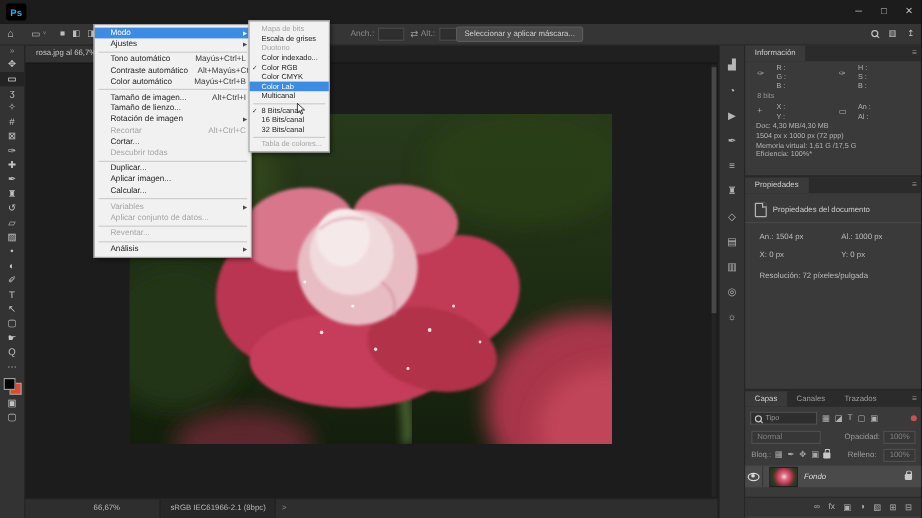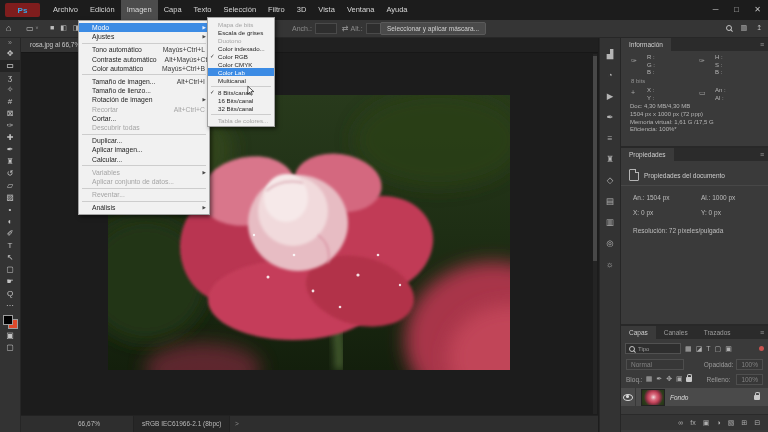--- a/index.html
+++ b/index.html
@@ -1,21 +1,21 @@
 <!DOCTYPE html>
 <html><head>
 <meta charset="utf-8">
 <style>
   html,body{margin:0;padding:0;background:#000;}
   .app{position:relative;width:768px;height:432px;background:#1d1d1d;overflow:hidden;
        font-family:"Liberation Sans",sans-serif;user-select:none;}
   
   .titlebar{position:absolute;top:0;left:0;right:0;height:20px;background:#1c1c1c;
             display:flex;align-items:center;z-index:20;}
-  .pslogo{width:35px;height:14px;margin:0 7px 0 5px;background:#7f1d1d;color:#38a8e8;
+  .pslogo{width:17px;height:14px;margin:0 7px 0 5px;background:#000000;color:#38a8e8;
           font-size:8px;font-weight:bold;display:flex;align-items:center;justify-content:center;border-radius:2px;}
   .mb-item{font-size:7.5px;color:#d6d6d6;padding:0 6px;height:20px;line-height:20px;cursor:default;}
   .mb-item.active{background:#4c4c4c;}
   .winbtns{margin-left:auto;display:flex;}
   .winbtn{width:21px;text-align:center;color:#c2c2c2;font-size:8px;line-height:20px;}
   
   .optionsbar{position:absolute;top:20px;left:0;right:0;height:17px;background:#353535;
               border-bottom:1px solid #272727;z-index:5;}
   .ob{position:absolute;top:0;height:16px;display:flex;align-items:center;color:#c7c7c7;font-size:7px;}
   .ob-home{left:6px;font-size:9px;}
@@ -118,33 +118,20 @@
   .sub-row.hl{background:#3c8be4;color:#fff;}
   .cursor{position:absolute;left:247px;top:85px;z-index:60;width:8px;height:12px;}
 </style>
 </head>
 <body>
 
 <div class="app">
 
   <div class="titlebar">
     <div class="pslogo">Ps</div>
-    <div id="menubar-items" style="display:flex;">
-        <div class="mb-item">Archivo</div>
-        <div class="mb-item">Edición</div>
-        <div class="mb-item active">Imagen</div>
-        <div class="mb-item">Capa</div>
-        <div class="mb-item">Texto</div>
-        <div class="mb-item">Selección</div>
-        <div class="mb-item">Filtro</div>
-        <div class="mb-item">3D</div>
-        <div class="mb-item">Vista</div>
-        <div class="mb-item">Ventana</div>
-        <div class="mb-item">Ayuda</div>
-      </div>
     <div class="winbtns" id="win-controls">
         <div class="winbtn">─</div>
         <div class="winbtn">□</div>
         <div class="winbtn">✕</div>
       </div>
   </div>
 
   <div class="optionsbar">
     <div class="ob ob-home">⌂</div>
     <div class="ob ob-tool">

